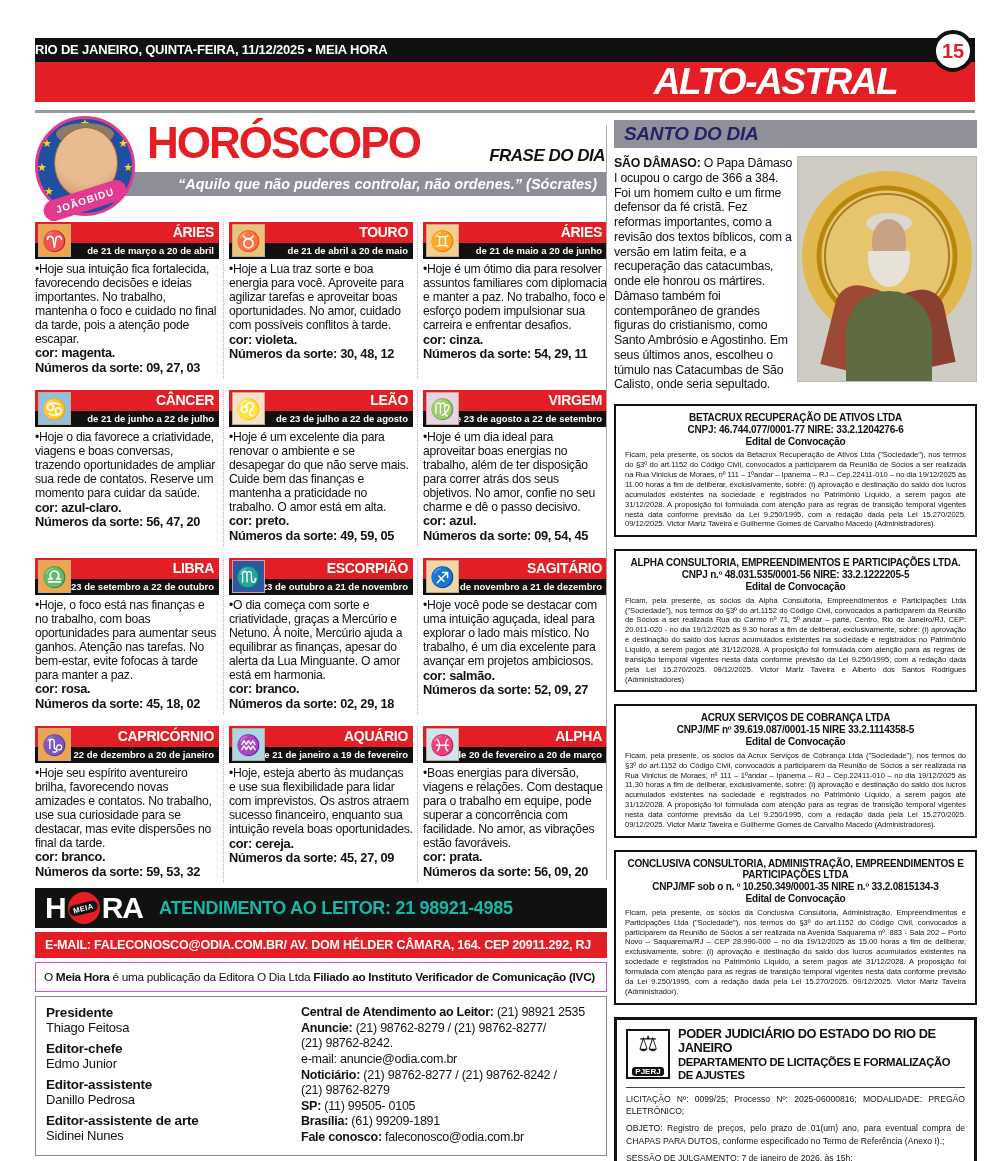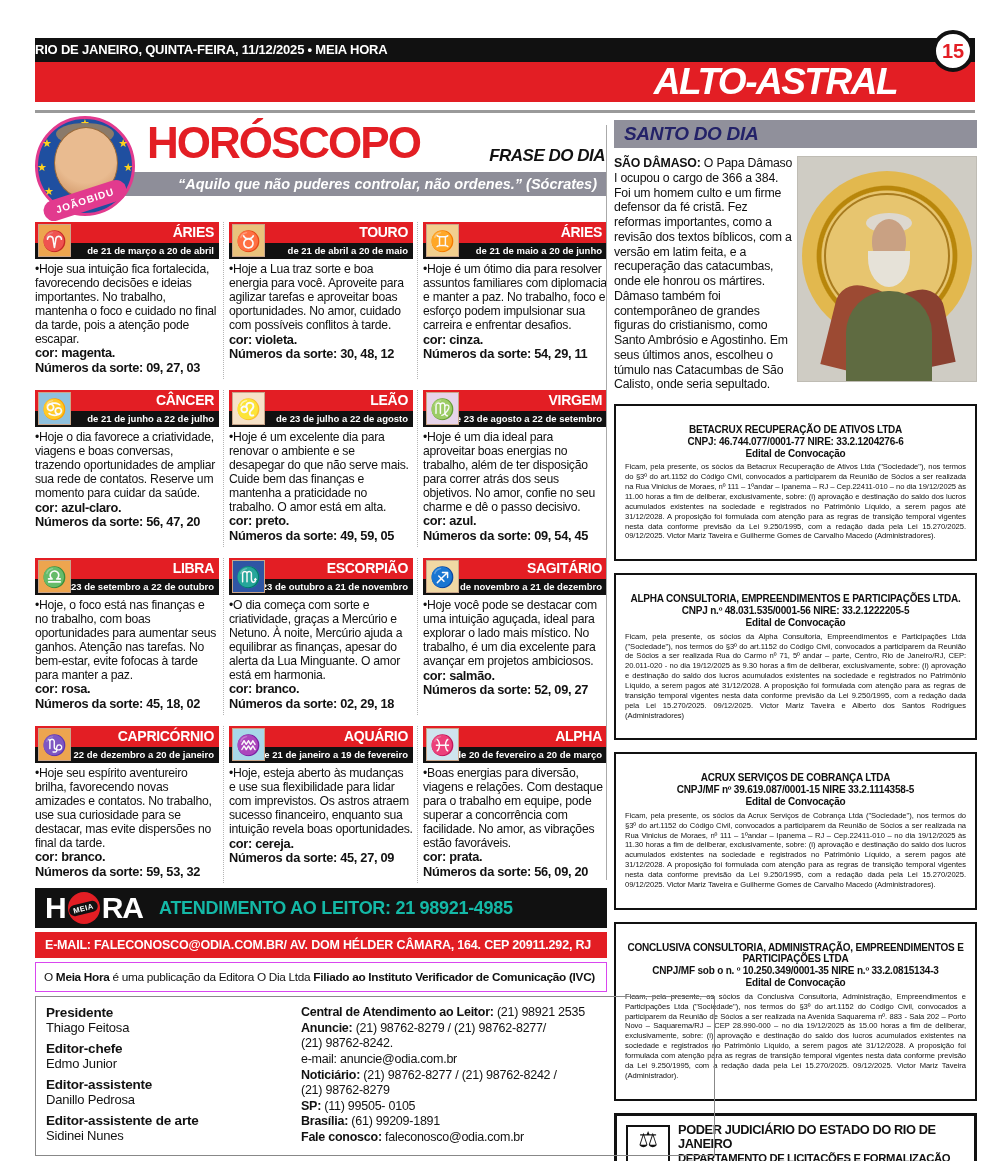--- a/index.html
+++ b/index.html
@@ -74,21 +74,21 @@
   .si-mantleR{position:absolute;right:28px;top:132px;width:42px;height:78px;
            border-radius:10px 22px 0 0;background:#8a4030;transform:rotate(-12deg);}
   .si-robe{position:absolute;left:48px;top:134px;width:86px;height:90px;
            border-radius:42px 42px 0 0;background:#5f6b41;}
   .si-hair{position:absolute;left:68px;top:56px;width:46px;height:20px;border-radius:50%;
            background:#ddd8cf;}
   .si-head{position:absolute;left:74px;top:62px;width:34px;height:44px;
            border-radius:50% 50% 45% 45%;background:#c9a183;}
   .si-beard{position:absolute;left:70px;top:94px;width:42px;height:36px;
            border-radius:0 0 50% 50%/0 0 80% 80%;background:#e6e2d8;}
-  .notice{border:2px solid #111;margin-top:12px;padding:18px 9px;box-sizing:border-box;}
+  .notice{border:2px solid #111;margin-top:12px;padding:6px 9px;box-sizing:border-box;}
   .notice-line{text-align:center;font-size:10px;font-weight:bold;line-height:1.18;
            letter-spacing:-0.2px;}
   .notice-body{font-size:7.6px;line-height:1.3;text-align:justify;margin-top:3px;
            letter-spacing:-0.05px;}
   .pjerj-box{border:3px solid #111;margin-top:12px;padding:7px 9px;box-sizing:border-box;}
   .pjerj-head{display:flex;align-items:center;gap:8px;border-bottom:1px solid #444;
            padding-bottom:5px;}
   .pj-logo{width:44px;height:50px;border:2px solid #111;box-sizing:border-box;flex:none;
            display:flex;flex-direction:column;align-items:center;justify-content:space-between;
            padding:1px;}
@@ -107,21 +107,21 @@
         align-items:center;justify-content:center;margin:0 2px;flex:none;}
   .mh-meia{background:#111;color:#fff;font-size:7.5px;font-weight:900;padding:1px 4px;
         border-radius:8px;transform:rotate(-14deg);letter-spacing:0.5px;}
   .foot-atend{color:#14b8a6;font-size:18px;font-weight:900;margin-left:16px;letter-spacing:-0.3px;}
   .foot-red{position:absolute;left:35px;top:932px;width:572px;height:26px;background:#e31e24;
            color:#fff;font-size:12.5px;font-weight:800;line-height:26px;padding-left:10px;
            box-sizing:border-box;letter-spacing:-0.2px;}
   .pub-box{position:absolute;left:35px;top:962px;width:572px;height:30px;border:1px solid #d946ef;
            box-sizing:border-box;font-size:11.8px;line-height:28px;padding-left:8px;
            letter-spacing:-0.3px;white-space:nowrap;overflow:hidden;}
-  .staff-box{position:absolute;left:35px;top:996px;width:680px;height:160px;border:1px solid #888;
+  .staff-box{position:absolute;left:35px;top:996px;width:572px;height:160px;border:1px solid #888;
            box-sizing:border-box;display:flex;padding:8px 10px;}
   .staff-left{width:255px;}
   .staff-role{font-size:13.5px;font-weight:bold;margin-top:6px;letter-spacing:-0.2px;}
   .staff-role:first-child{margin-top:0;}
   .staff-name{font-size:13px;letter-spacing:-0.2px;}
   .staff-right{flex:1;}
   .c-line{font-size:12.5px;line-height:1.25;letter-spacing:-0.25px;}
   .c-line b{letter-spacing:-0.25px;}
 </style>
 </head>
@@ -339,20 +339,21 @@
           <div class="pj-scales">⚖</div>
           <div class="pj-tag">PJERJ</div>
         </div>
         <div>
           <div class="pj-t1">PODER JUDICIÁRIO DO ESTADO DO RIO DE JANEIRO</div>
           <div class="pj-t2">DEPARTAMENTO DE LICITAÇÕES E FORMALIZAÇÃO DE AJUSTES</div>
         </div>
       </div>
       <div class="pjerj-body" id="pjerj-body">
           <p>LICITAÇÃO Nº: 0099/25; Processo Nº: 2025-06000816; MODALIDADE: PREGÃO ELETRÔNICO;</p>
+          <p>OBJETO: Registro de preços, pelo prazo de 01(um) ano, para eventual compra de CHAPAS PARA DUTOS, conforme especificado no Termo de Referência (Anexo I).;</p>
           <p>SESSÃO DE JULGAMENTO: 7 de janeiro de 2026, às 15h;</p>
         </div>
     </div>
   </div>
 
   <div class="foot-black">
     <div class="mh-logo">
       <span class="mh-h">H</span>
       <span class="mh-o">
         <span class="mh-meia">MEIA</span>

